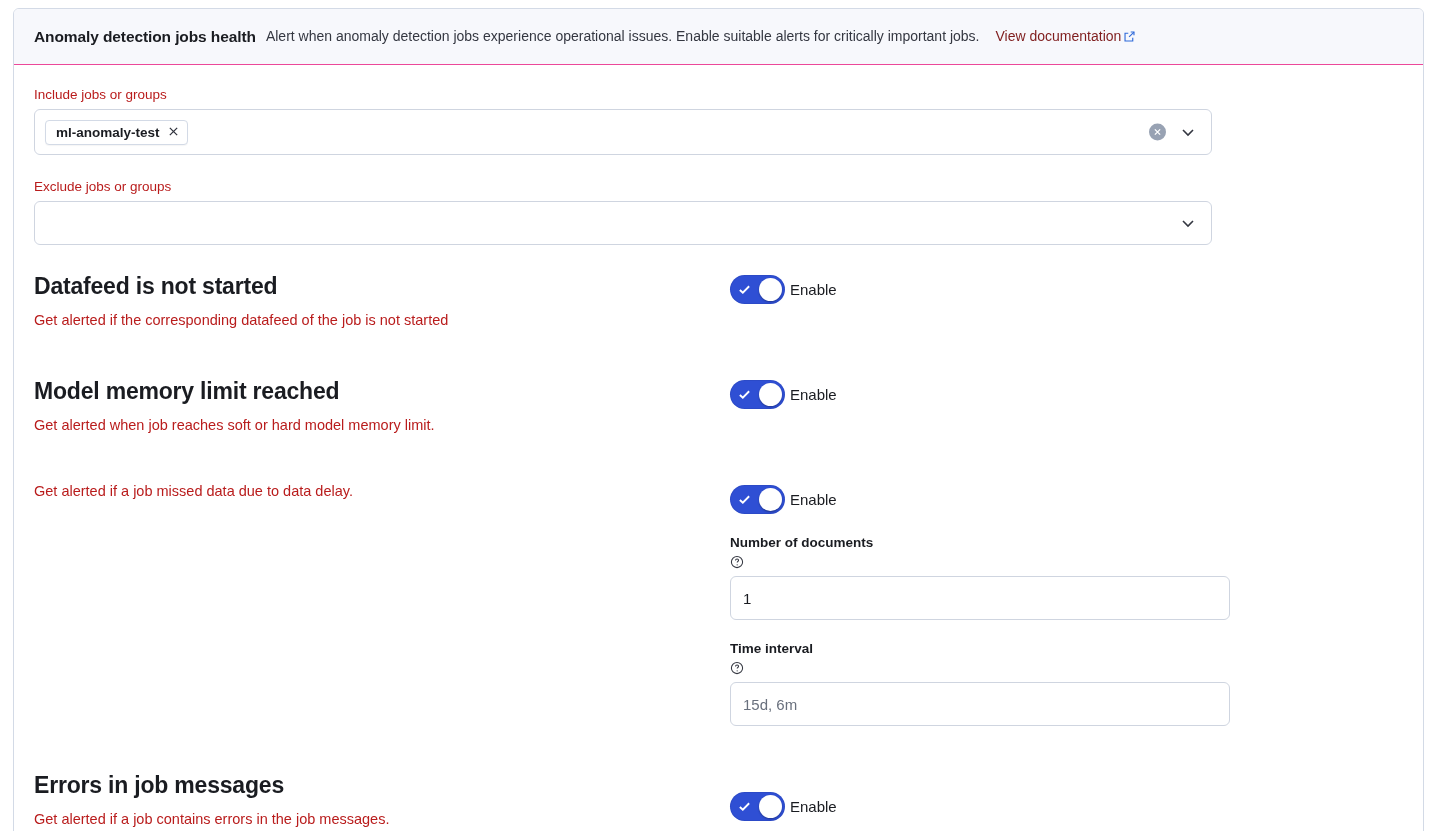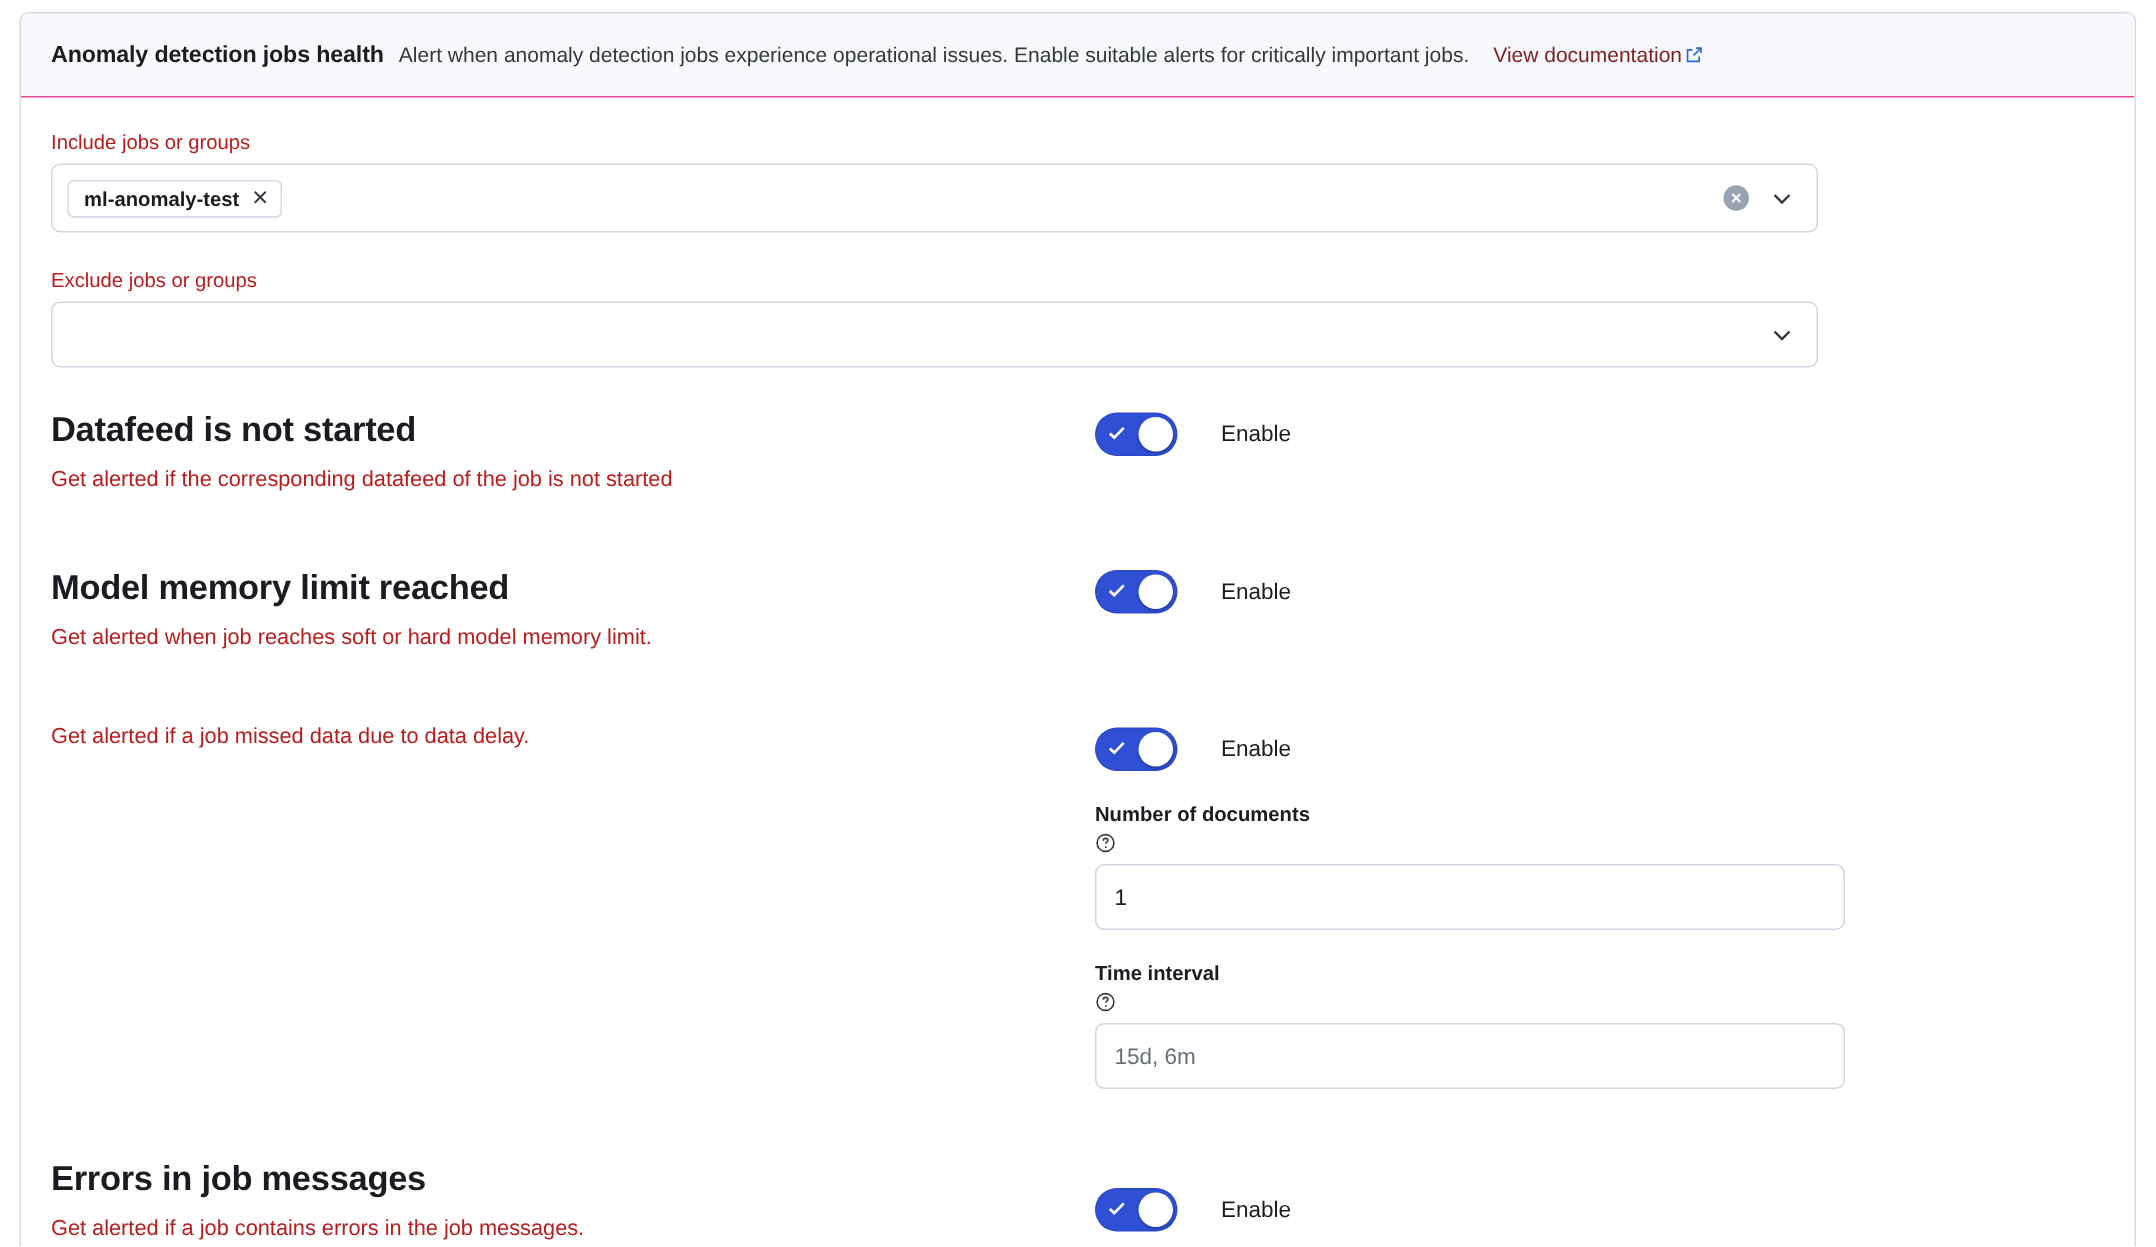--- a/index.html
+++ b/index.html
@@ -145,21 +145,21 @@
     margin: 0 0 12px 0;
   }
   .row-sub {
     font-size: 14.5px;
     color: #b91c1c;
     margin: 0;
   }
   .toggle-line {
     display: flex;
     align-items: center;
-    gap: 29px;
+    gap: 5px;
   }
   .switch {
     width: 55px;
     height: 29px;
     border-radius: 15px;
     background: #2f4fd4;
     position: relative;
     cursor: pointer;
     flex: none;
     box-shadow: inset 0 0 0 1px rgba(0,0,0,0.06);

